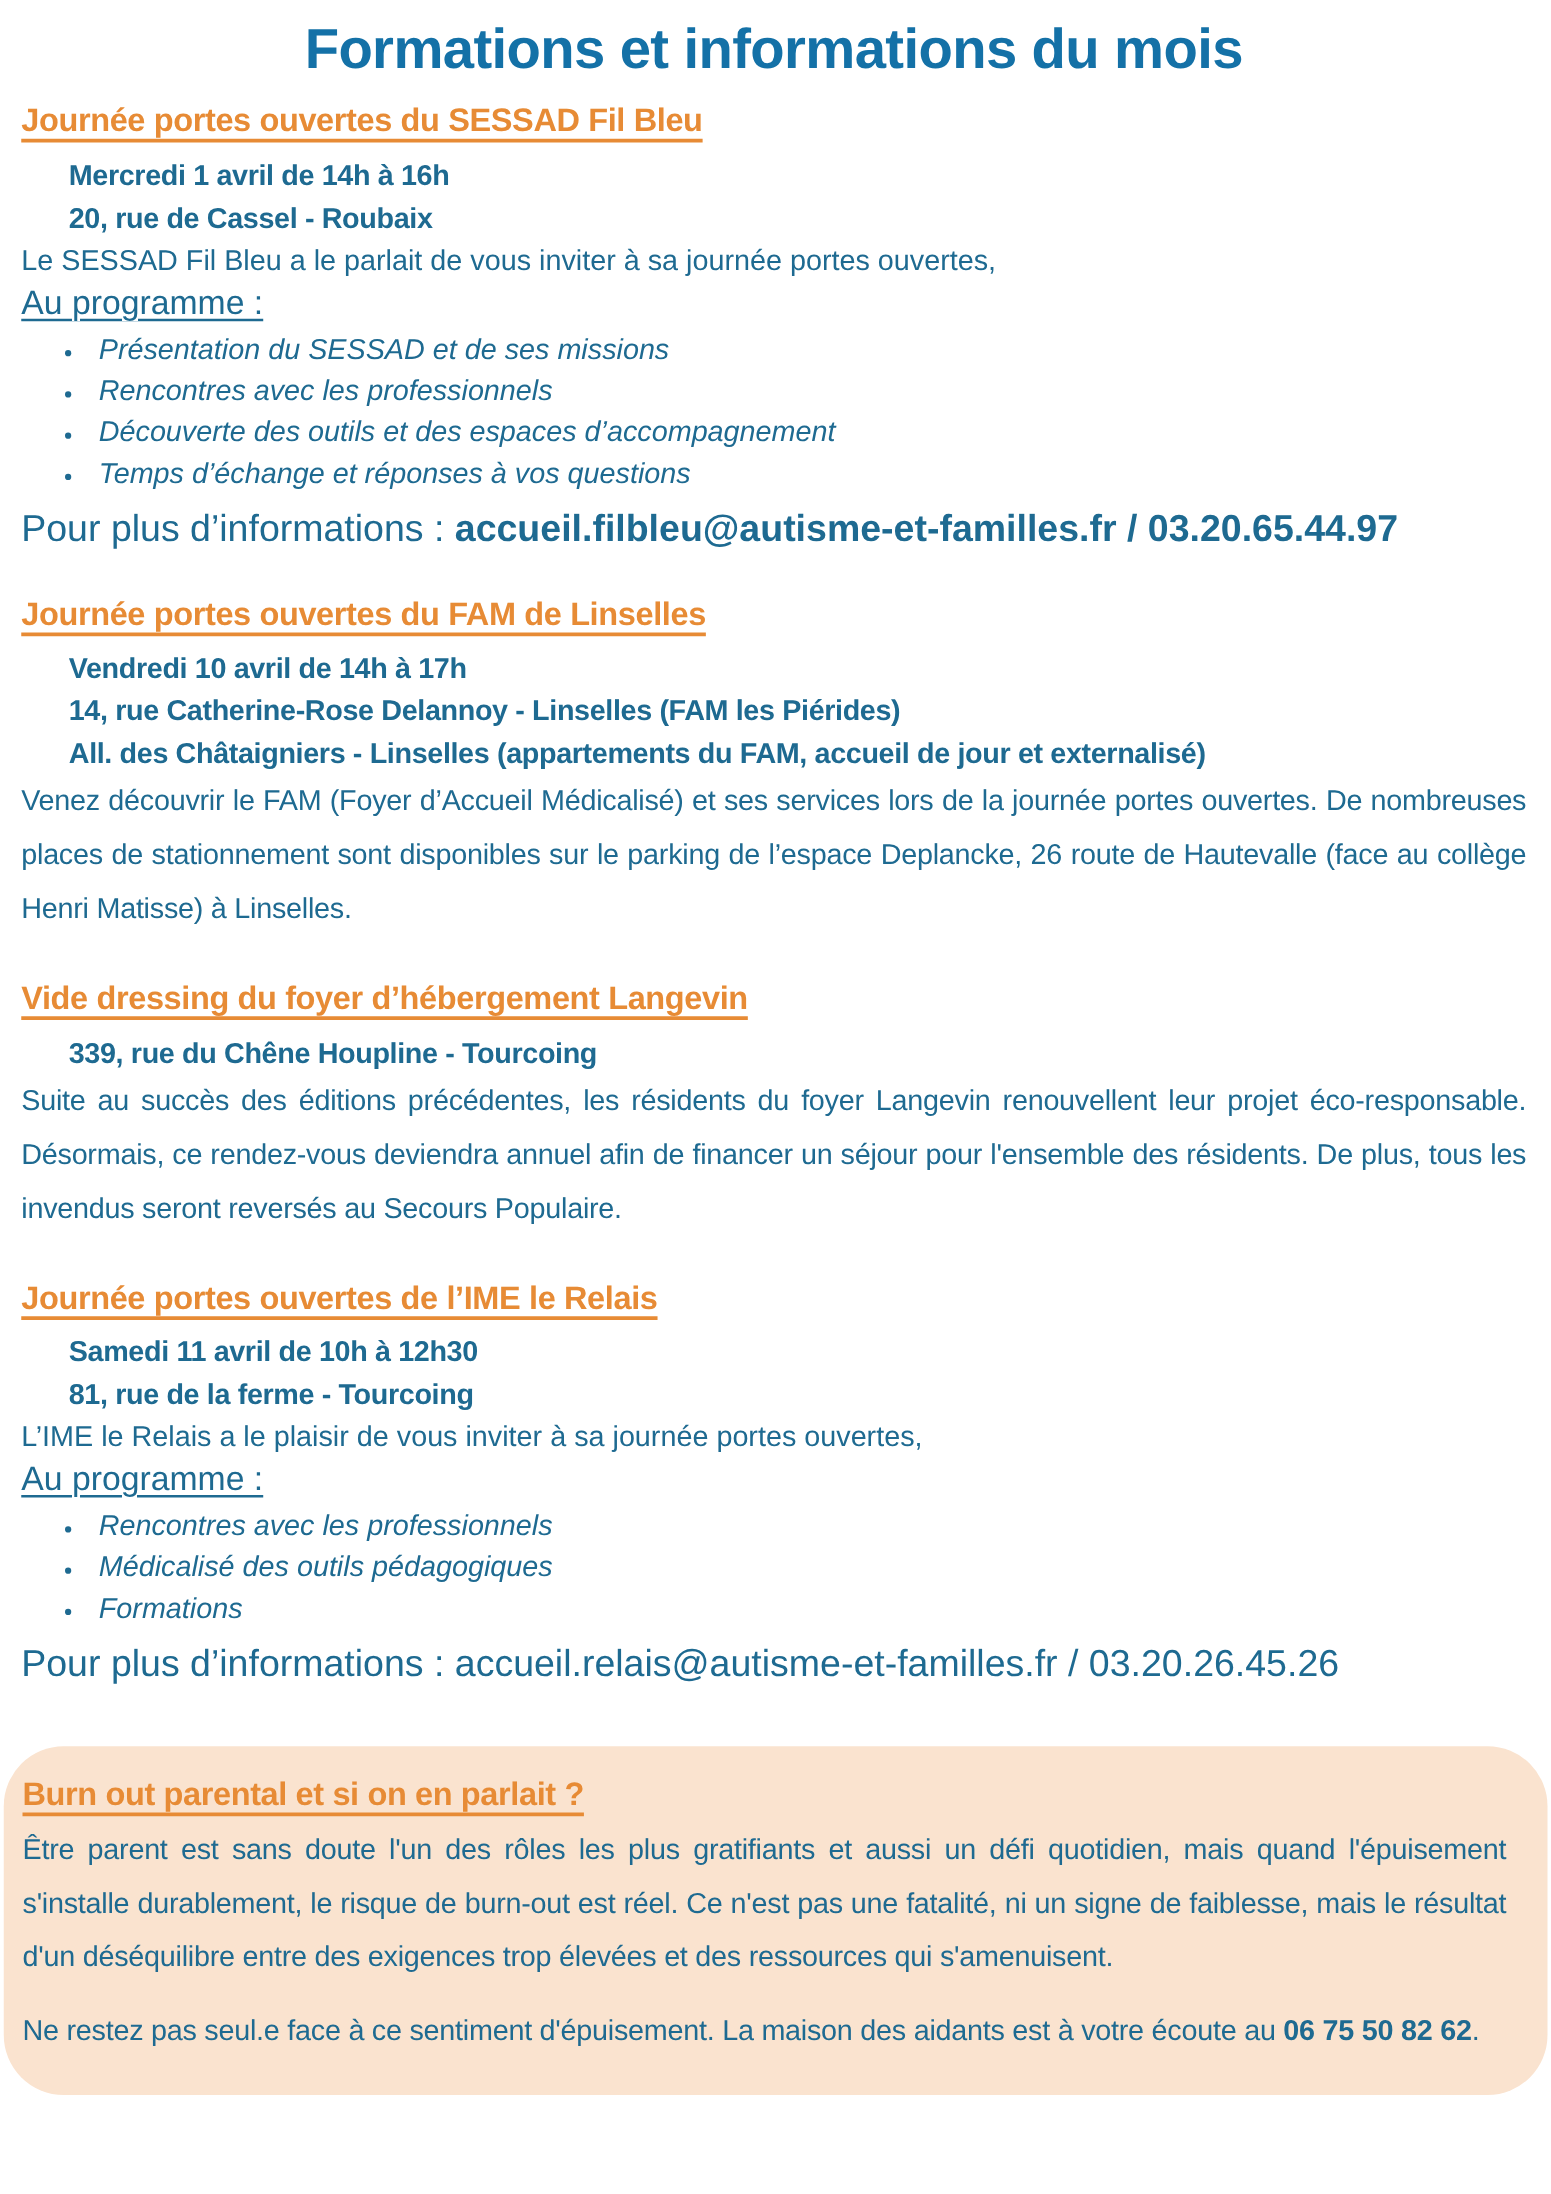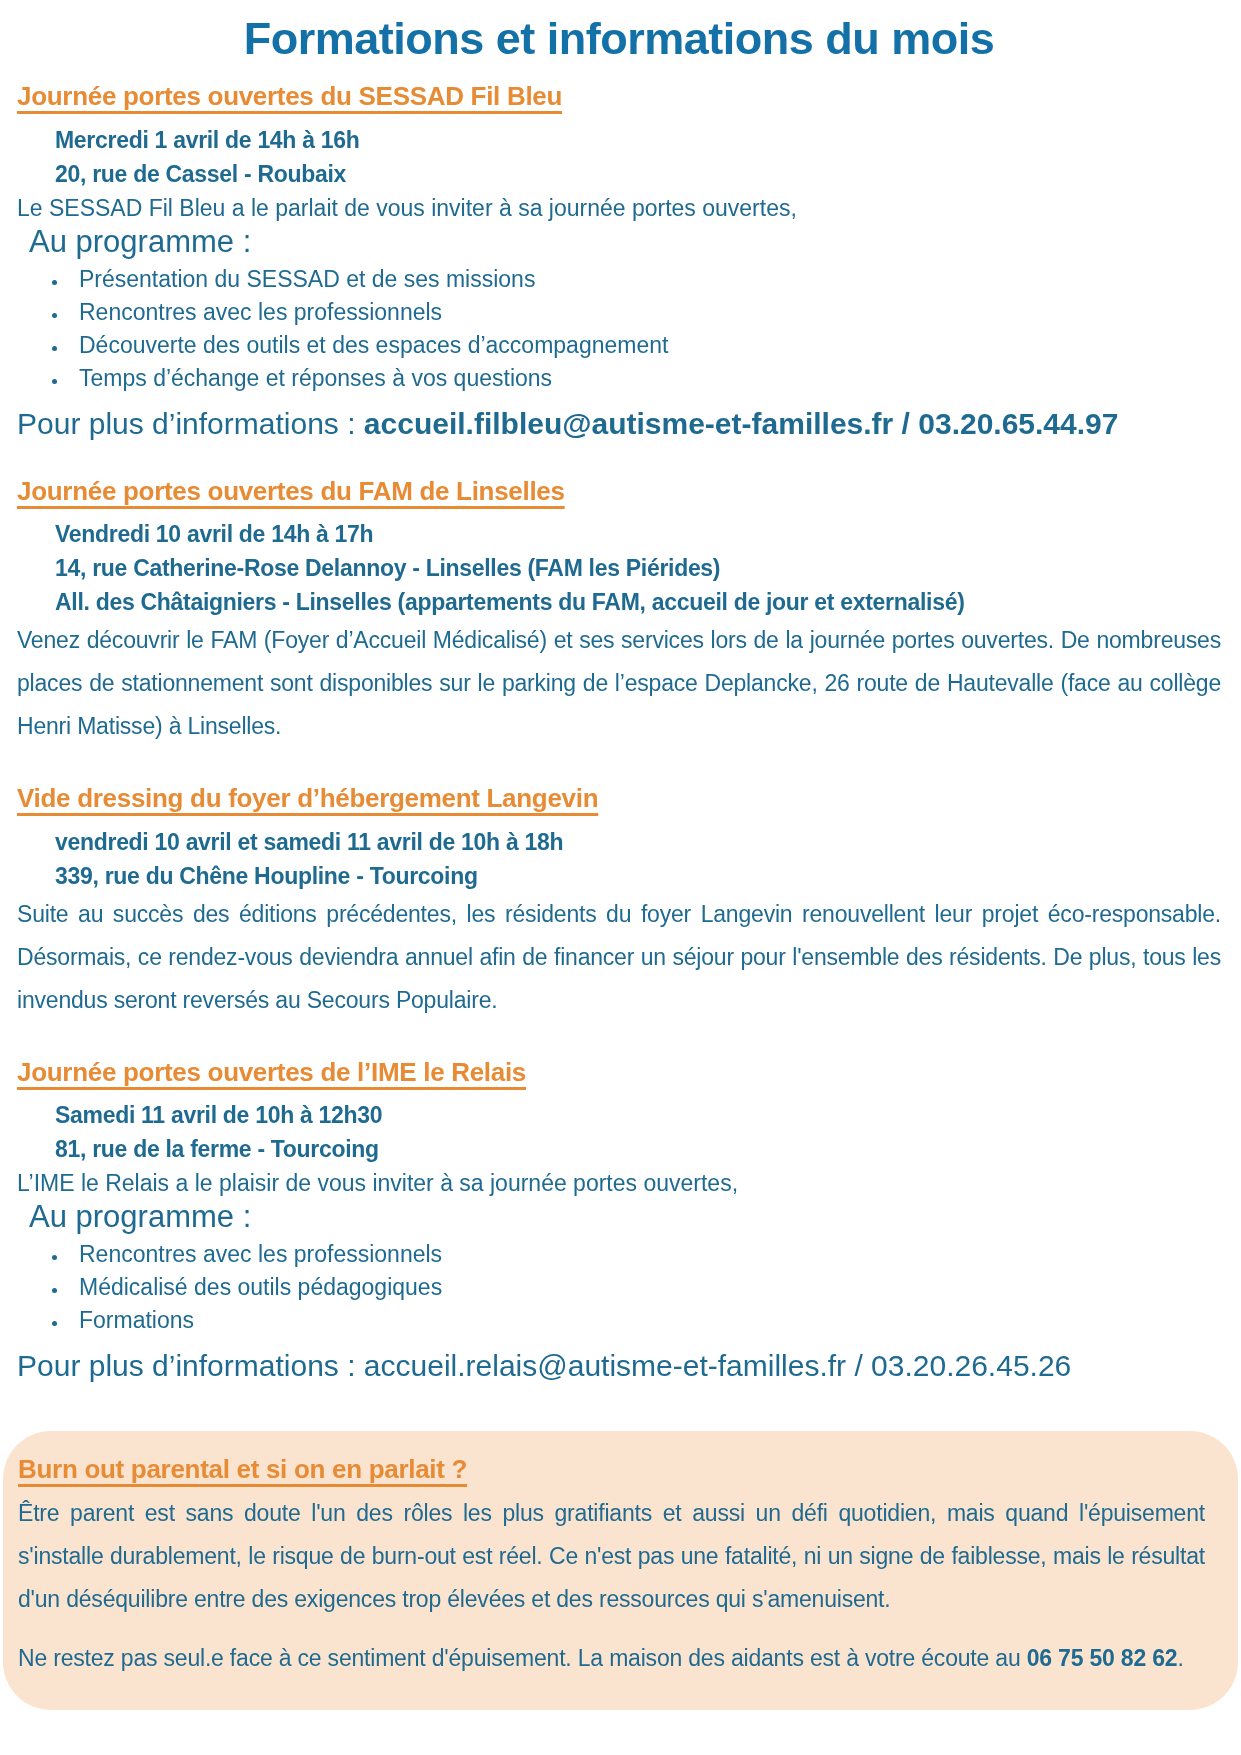--- a/index.html
+++ b/index.html
@@ -47,30 +47,31 @@
     font-size:23px;
     line-height:34px;
     color:var(--c-teal);
     letter-spacing:-0.3px;
   }
   .body-line{
     font-size:23px;
     line-height:34px;
   }
   .programme{
-    font-size:31px;
+    font-size:27px;
     line-height:34px;
+    text-decoration:underline;
     text-decoration-thickness:2px;
     text-underline-offset:4px;
-    margin-left:12px;
   }
   ul{
     margin:4px 0 0 0;
     padding-left:52px;
     list-style:disc;
+    font-style:italic;
   }
   li{
     font-size:23px;
     line-height:33px;
     padding-left:10px;
   }
   li::marker{font-size:18px;color:var(--c-teal);}
   .contact{
     margin-top:12px;
     font-size:30px;
@@ -119,21 +120,20 @@
     <section>
       <h2>Journée portes ouvertes du FAM de Linselles</h2>
       <p class="date-line">Vendredi 10 avril de 14h à 17h</p>
       <p class="date-line">14, rue Catherine-Rose Delannoy - Linselles (FAM les Piérides)</p>
       <p class="date-line">All. des Châtaigniers - Linselles (appartements du FAM, accueil de jour et externalisé)</p>
       <p class="para">Venez découvrir le FAM (Foyer d’Accueil Médicalisé) et ses services lors de la journée portes ouvertes. De nombreuses places de stationnement sont disponibles sur le parking de l’espace Deplancke, 26 route de Hautevalle (face au collège Henri Matisse) à Linselles.</p>
     </section>
 
     <section>
       <h2>Vide dressing du foyer d’hébergement Langevin</h2>
-      <p class="date-line">vendredi 10 avril et samedi 11 avril de 10h à 18h</p>
       <p class="date-line">339, rue du Chêne Houpline - Tourcoing</p>
       <p class="para">Suite au succès des éditions précédentes, les résidents du foyer Langevin renouvellent leur projet éco-responsable. Désormais, ce rendez-vous deviendra annuel afin de financer un séjour pour l'ensemble des résidents. De plus, tous les invendus seront reversés au Secours Populaire.</p>
     </section>
 
     <section>
       <h2>Journée portes ouvertes de l’IME le Relais</h2>
       <p class="date-line">Samedi 11 avril de 10h à 12h30</p>
       <p class="date-line">81, rue de la ferme - Tourcoing</p>
       <p class="body-line">L’IME le Relais a le plaisir de vous inviter à sa journée portes ouvertes,</p>
       <p class="programme">Au programme :</p>

